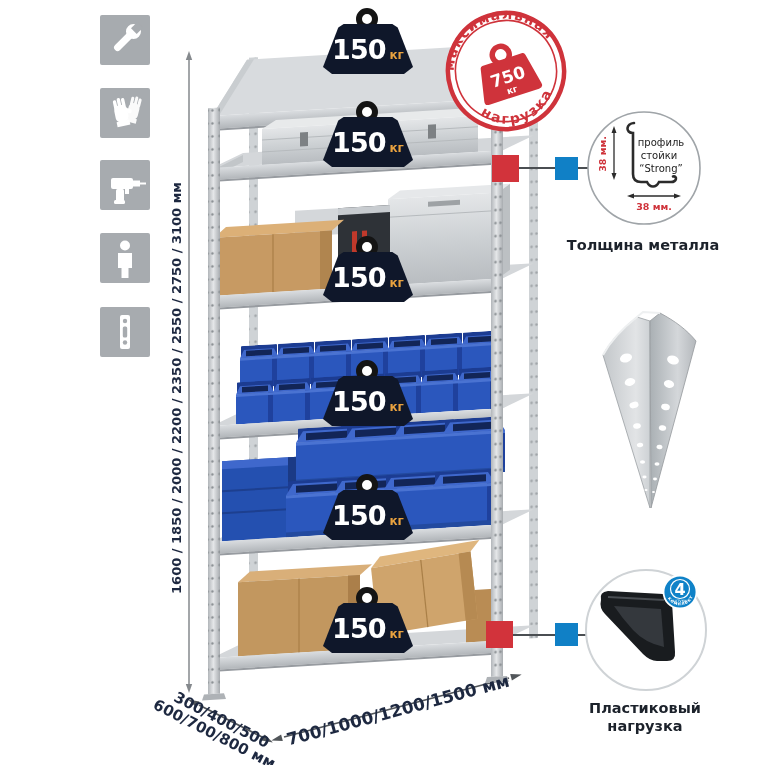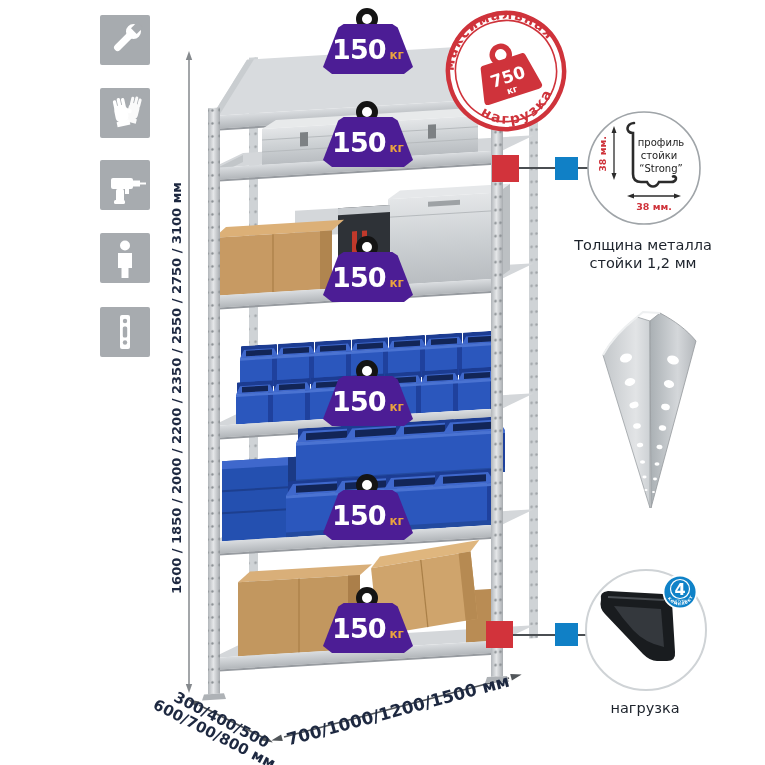--- a/index.html
+++ b/index.html
@@ -12,27 +12,27 @@
   
   .dim-label{position:absolute;color:#1d2840;font-weight:bold;white-space:nowrap;z-index:4;}
   .v-dim{left:176px;top:388px;font-size:13px;transform:translate(-50%,-50%) rotate(-90deg);}
   .depth-dim{left:218px;top:727px;font-size:15px;line-height:16px;text-align:center;
              transform:translate(-50%,-50%) rotate(27deg);}
   .width-dim{left:398px;top:710px;font-size:17px;transform:translate(-50%,-50%) rotate(-15deg);}
   
   .weight{position:absolute;width:90px;height:67px;z-index:5;}
   .w-ring{position:absolute;left:33px;top:0;width:22px;height:22px;border:6px solid #141414;
           border-radius:50%;background:#fff;box-sizing:border-box;}
-  .w-body{position:absolute;left:0;top:16px;width:90px;height:50px;background:#4c1d95;
+  .w-body{position:absolute;left:0;top:16px;width:90px;height:50px;background:#0f172a;
           clip-path:polygon(10% 100%,0% 86%,17% 7%,23% 0%,77% 0%,83% 7%,100% 86%,90% 100%);
           display:flex;align-items:center;justify-content:center;}
   .w-num{color:#fff;font-size:27px;font-weight:bold;letter-spacing:-1px;}
   .w-unit{color:#e9a23f;font-size:12px;font-weight:bold;margin-left:4px;margin-top:12px;}
   
-  .caption{position:absolute;width:170px;text-align:center;color:#1c222b;font-weight:normal;
+  .caption{position:absolute;width:170px;text-align:center;color:#1c222b;font-weight:bold;
            font-size:14.5px;line-height:18px;z-index:4;}
   .z2{z-index:2;} .z3{z-index:3;}
 </style>
 </head>
 <body>
 
 <div class="stage">
 
   <svg class="abs" style="left:0;top:0;z-index:1;" width="765" height="765" viewBox="0 0 765 765">
     <defs>
@@ -383,21 +383,20 @@
       <polygon points="43,87 50,84.5 50,89.5" fill="#2b2b2b"></polygon>
       <polygon points="97,87 90,84.5 90,89.5" fill="#2b2b2b"></polygon>
     </g>
     <text x="70" y="101" text-anchor="middle" font-size="9.5" font-weight="bold" fill="#cf333b" font-family="DejaVu Sans, sans-serif">38 мм.</text>
     <text x="77" y="37" text-anchor="middle" font-size="10" fill="#222" font-family="DejaVu Sans, sans-serif">профиль</text>
     <text x="75" y="50" text-anchor="middle" font-size="10" fill="#222" font-family="DejaVu Sans, sans-serif">стойки</text>
     <text x="77" y="63" text-anchor="middle" font-size="10" fill="#222" font-family="DejaVu Sans, sans-serif">“Strong”</text>
   </svg>
   <div class="caption" style="left:558px;top:236px;">
     <div>Толщина металла</div>
-    <div>стойки 1,2 мм</div>
   </div>
 
   <svg class="abs z2" style="left:593px;top:300px;" width="115" height="220" viewBox="0 0 115 220">
     <defs>
       <linearGradient id="gradAngleL" x1="0" y1="0" x2="1" y2="0">
         <stop offset="0" stop-color="#c3c7ca"></stop>
           <stop offset="0.7" stop-color="#e2e4e6"></stop>
         <stop offset="1" stop-color="#cdd1d4"></stop>
       </linearGradient>
       <linearGradient id="gradAngleR" x1="0" y1="0" x2="1" y2="0">
@@ -443,16 +442,17 @@
       <circle cx="97" cy="26" r="16.5" fill="#0f82c8" stroke="#fff" stroke-width="1.8"></circle>
       <circle cx="97" cy="23" r="9.5" fill="none" stroke="#fff" stroke-width="1.2"></circle>
       <text x="97" y="29" text-anchor="middle" font-size="16" font-weight="bold" fill="#fff" font-family="DejaVu Sans, sans-serif">4</text>
       <text x="97" y="35.5" text-anchor="middle" font-size="4" fill="#fff" font-family="DejaVu Sans, sans-serif">штуки</text>
       <text font-size="4.8" font-weight="bold" fill="#fff" letter-spacing="0.6" font-family="DejaVu Sans, sans-serif">
         <textPath href="#footBadgeArc" startOffset="50%" text-anchor="middle">в комплекте</textPath>
       </text>
     </g>
   </svg>
   <div class="caption" style="left:560px;top:699px;">
+    <div>Пластиковый</div>
     <div>нагрузка</div>
   </div>
 
 </div>
 
 </body></html>

